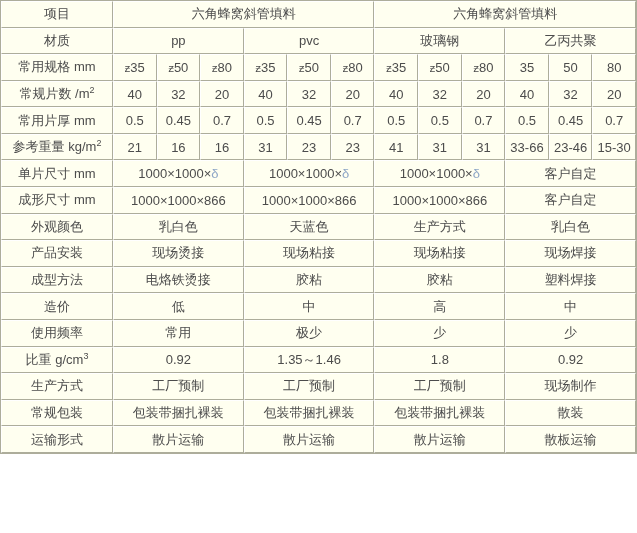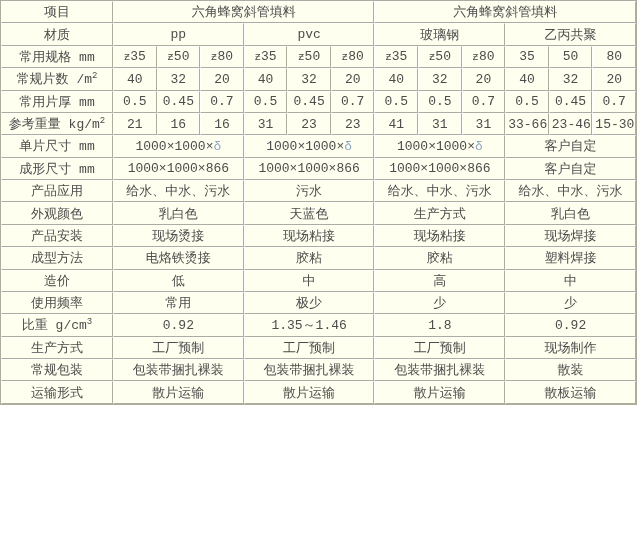--- a/index.html
+++ b/index.html
@@ -1,23 +1,23 @@
 <!DOCTYPE html>
 <html style="--bg: #fffff0; --border_dark: #adad9b; --border_light: #ffffff; --text: #4c4c4c; --delta_accent: #8ea6c6;"><head>
 <meta charset="utf-8">
 <style>
   html,body { margin:0; padding:0; background:#ffffff; }
   table.spec {
-    width:637px; height:405px;
+    width:637px; height:454px;
     table-layout:fixed;
     border-collapse:separate; border-spacing:0;
     background:var(--bg,#fffff0);
     border:1px solid var(--border_dark,#adad9b);
     color:var(--text,#4c4c4c);
-    font-family:Liberation Mono, monospace;
+    font-family:Liberation Sans, sans-serif;
     font-size:13px;
   }
   td {
     border-style:solid; border-width:1px;
     border-color:var(--border_light,#ffffff) var(--border_dark,#adad9b) var(--border_dark,#adad9b) var(--border_light,#ffffff);
     text-align:center; vertical-align:middle;
     padding:1px 2px; overflow:hidden; white-space:nowrap;
     font-weight:normal;
   }
   td.label {}
@@ -125,27 +125,20 @@
       <td colspan="3">客户自定</td>
     </tr>
     <tr>
       <td class="label">成形尺寸 mm</td>
       <td colspan="3">1000×1000×866</td>
       <td colspan="3">1000×1000×866</td>
       <td colspan="3">1000×1000×866</td>
       <td colspan="3">客户自定</td>
     </tr>
     <tr>
-      <td class="label">产品应用</td>
-      <td colspan="3">给水、中水、污水</td>
-      <td colspan="3">污水</td>
-      <td colspan="3">给水、中水、污水</td>
-      <td colspan="3">给水、中水、污水</td>
-    </tr>
-    <tr>
       <td class="label">外观颜色</td>
       <td colspan="3">乳白色</td>
       <td colspan="3">天蓝色</td>
       <td colspan="3">生产方式</td>
       <td colspan="3">乳白色</td>
     </tr>
     <tr>
       <td class="label">产品安装</td>
       <td colspan="3">现场烫接</td>
       <td colspan="3">现场粘接</td>

